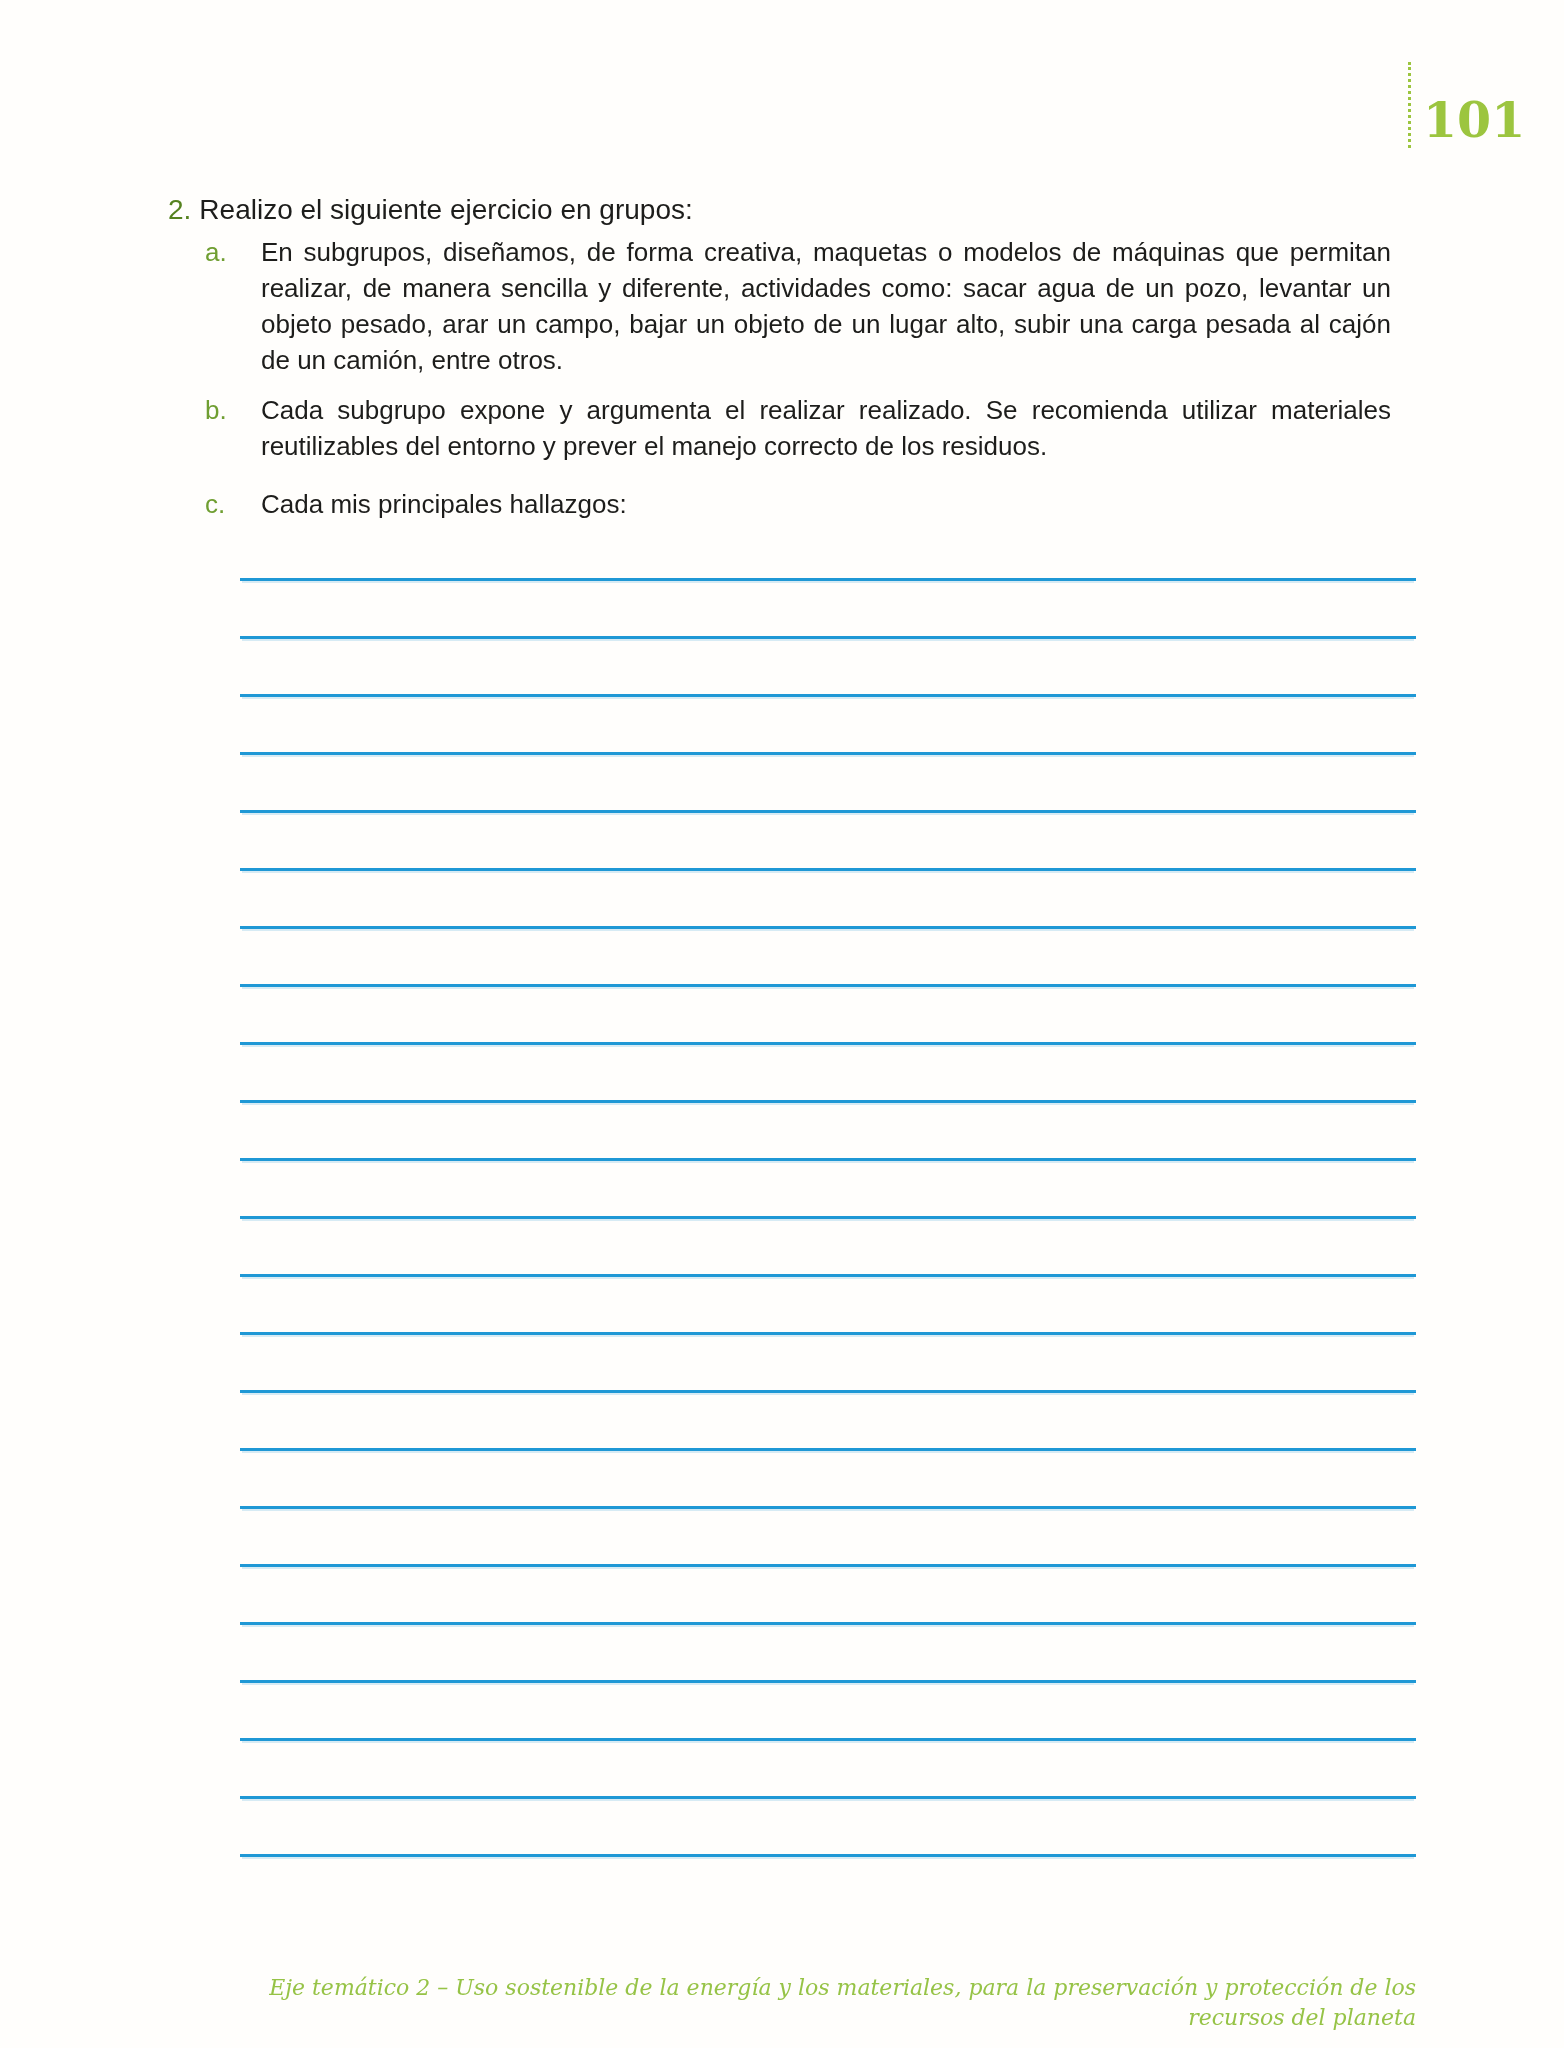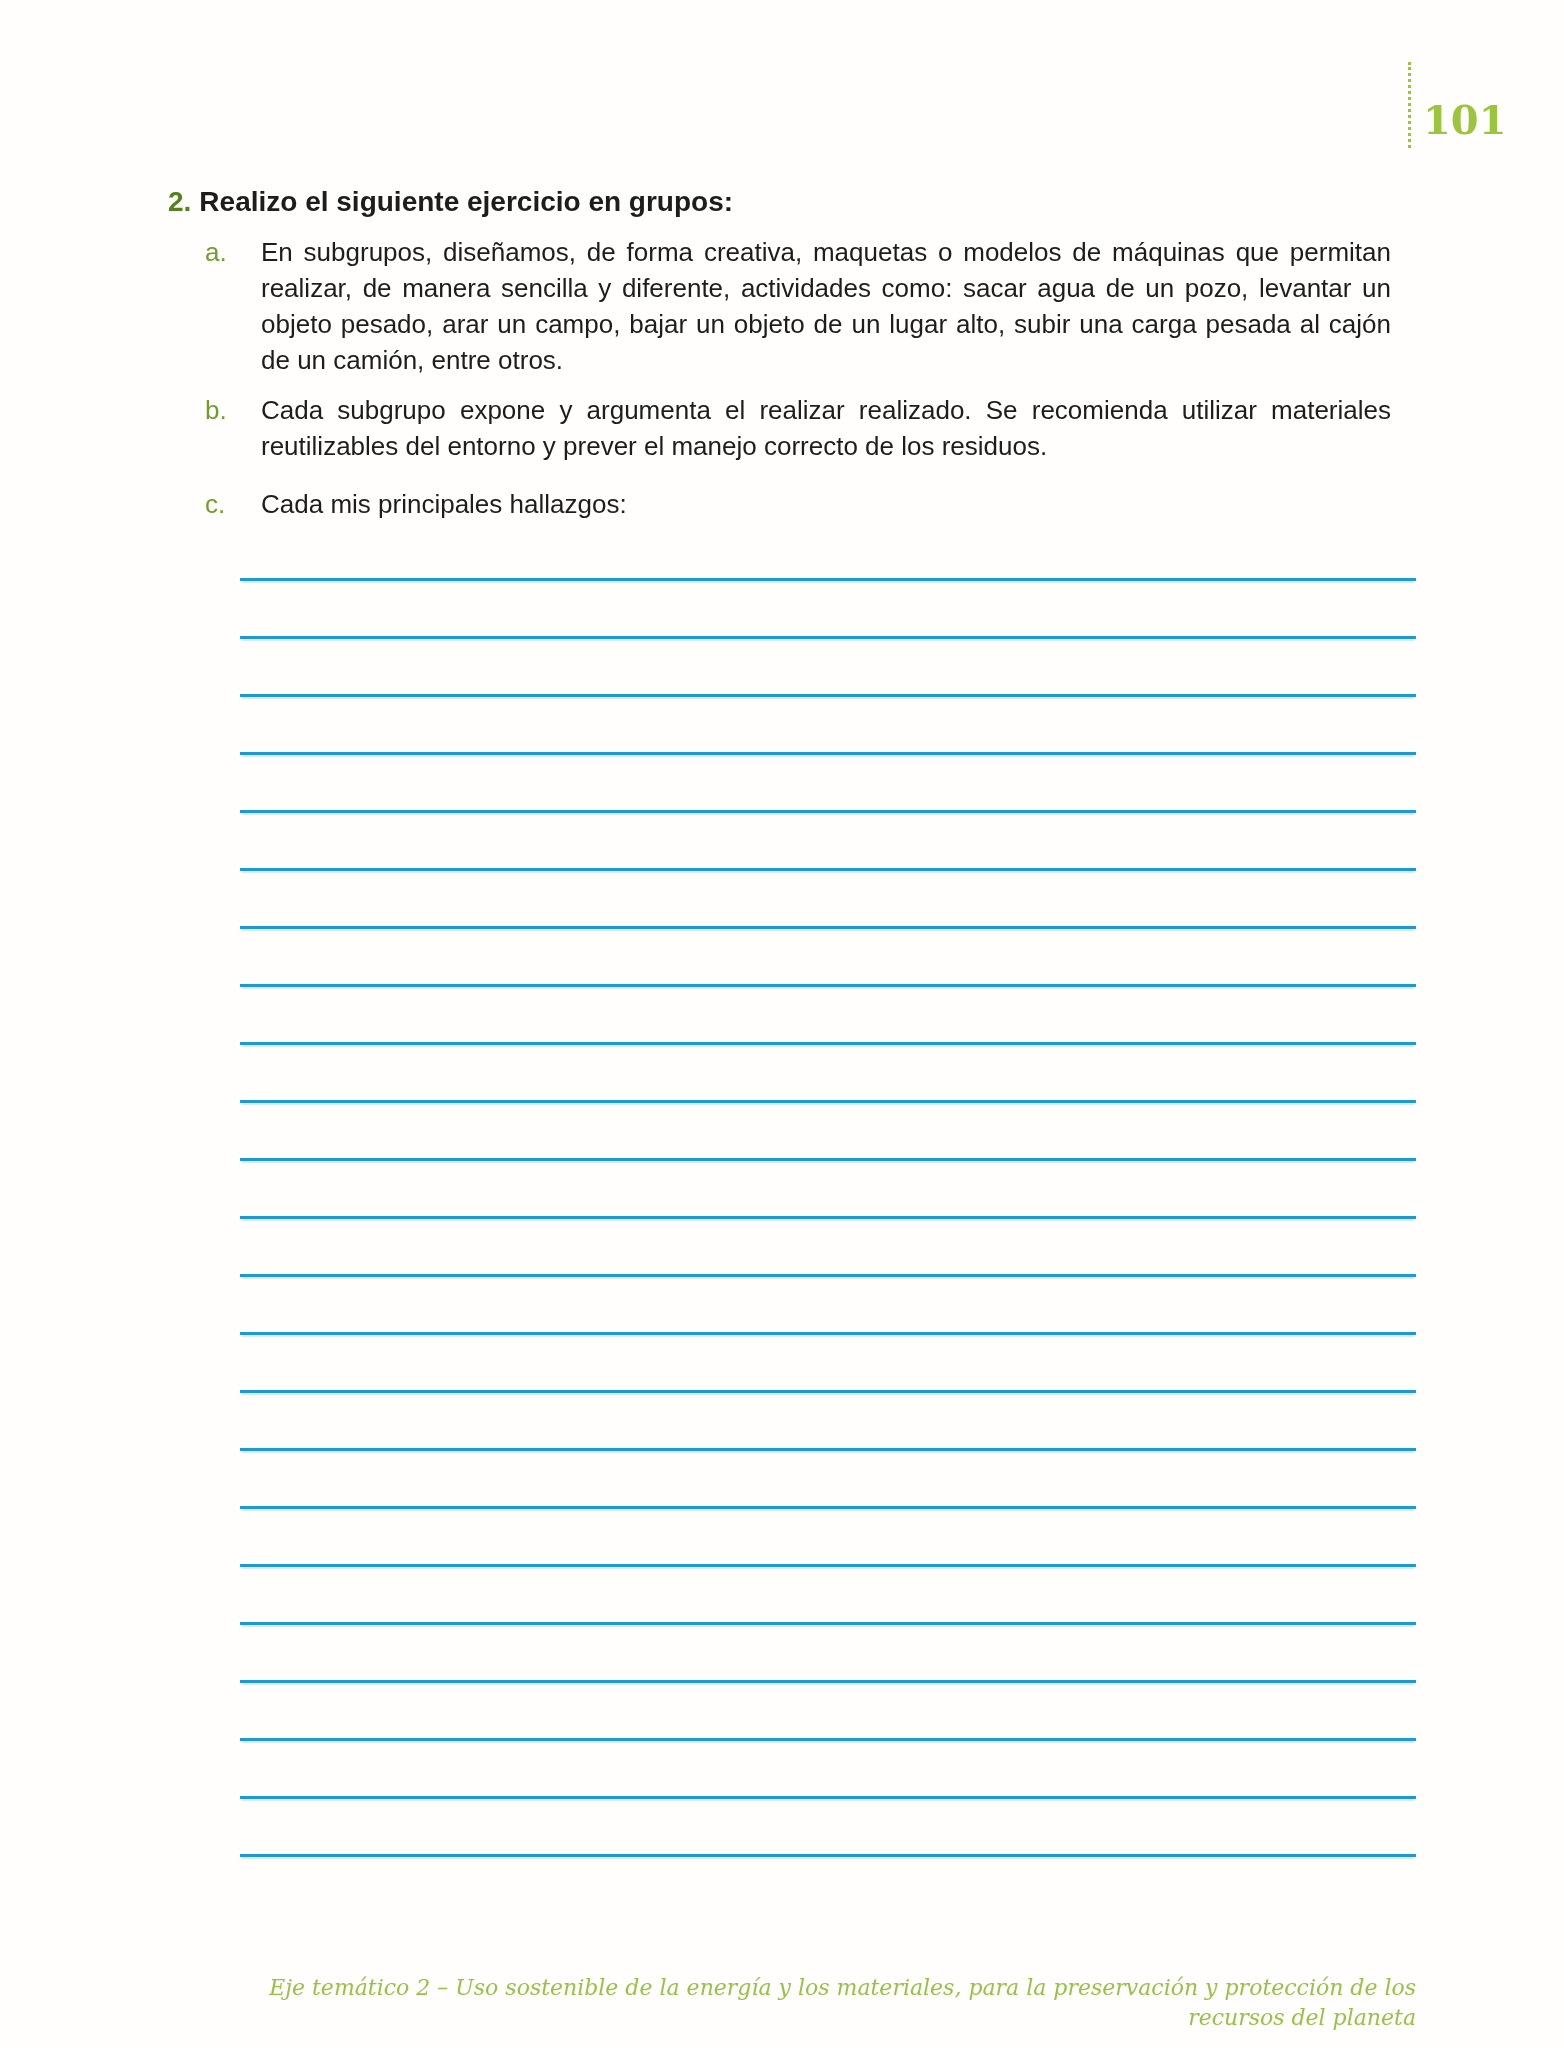--- a/index.html
+++ b/index.html
@@ -15,28 +15,28 @@
   
   .pagenum-block{position:absolute;top:60px;left:1408px;width:120px;height:100px;}
   .pagenum-dotted{
     position:absolute;top:2px;left:0;height:86px;width:0;
     border-left:3px dotted var(--lime,#9cc53f);
   }
   .pagenum{
     position:absolute;top:40px;left:15px;
     font-family:"DejaVu Serif", serif;
     font-weight:bold;
-    font-size:40px;line-height:40px;
+    font-size:49px;line-height:40px;
     color:var(--lime,#9cc53f);
   }
 
   
   .heading{
-    position:absolute;top:184px;left:168px;width:1230px;
-    font-size:28px;line-height:36px;font-weight:bold;
+    position:absolute;top:192px;left:168px;width:1230px;
+    font-size:28px;line-height:36px;font-weight:normal;
   }
   .heading .num{color:var(--green-dark,#55821f);margin-right:8px;}
 
   
   .item{position:absolute;left:205px;width:1186px;font-size:26px;line-height:36px;}
   .item .marker{
     position:absolute;left:0;top:0;
     color:var(--green-mid,#6f9e31);
   }
   .item .itext{margin-left:56px;text-align:justify;}

